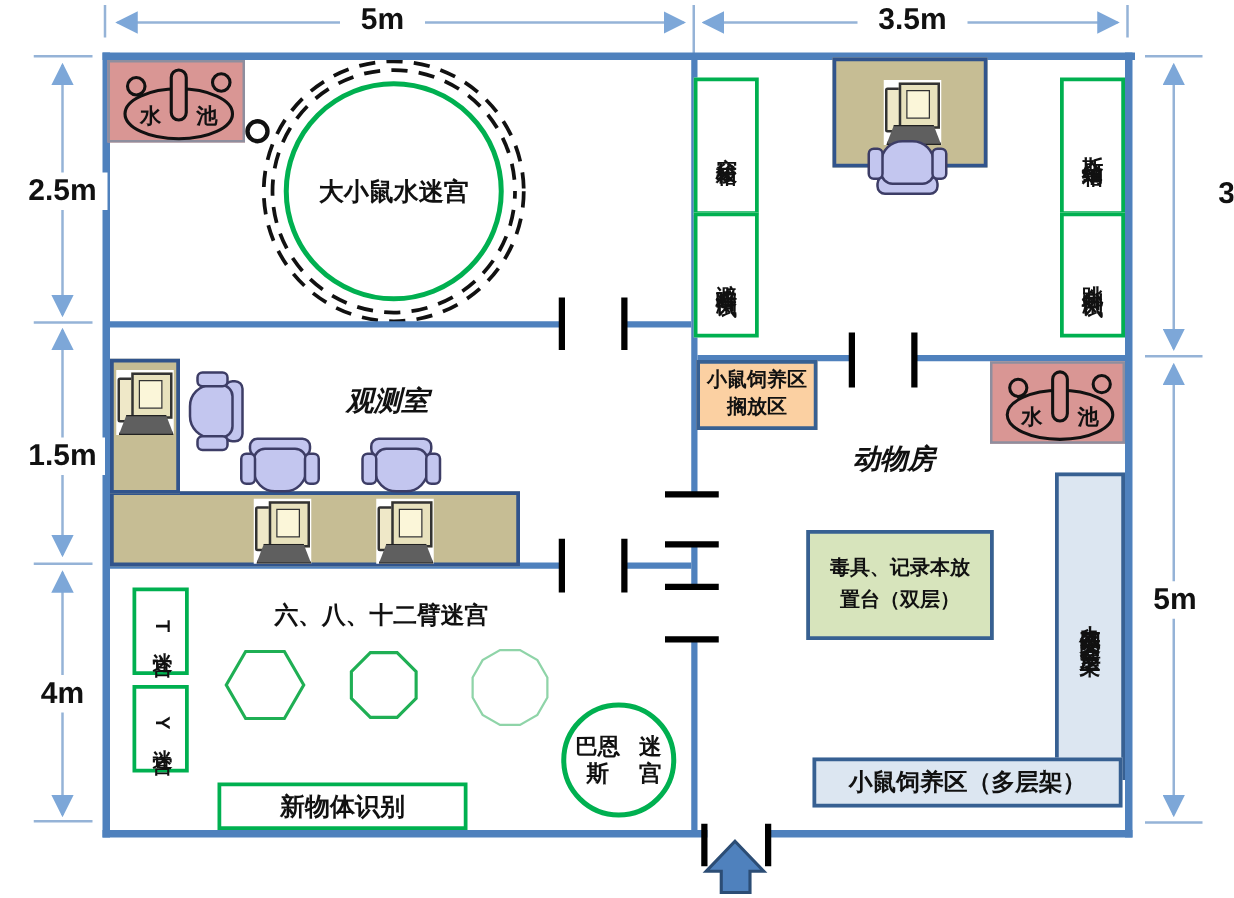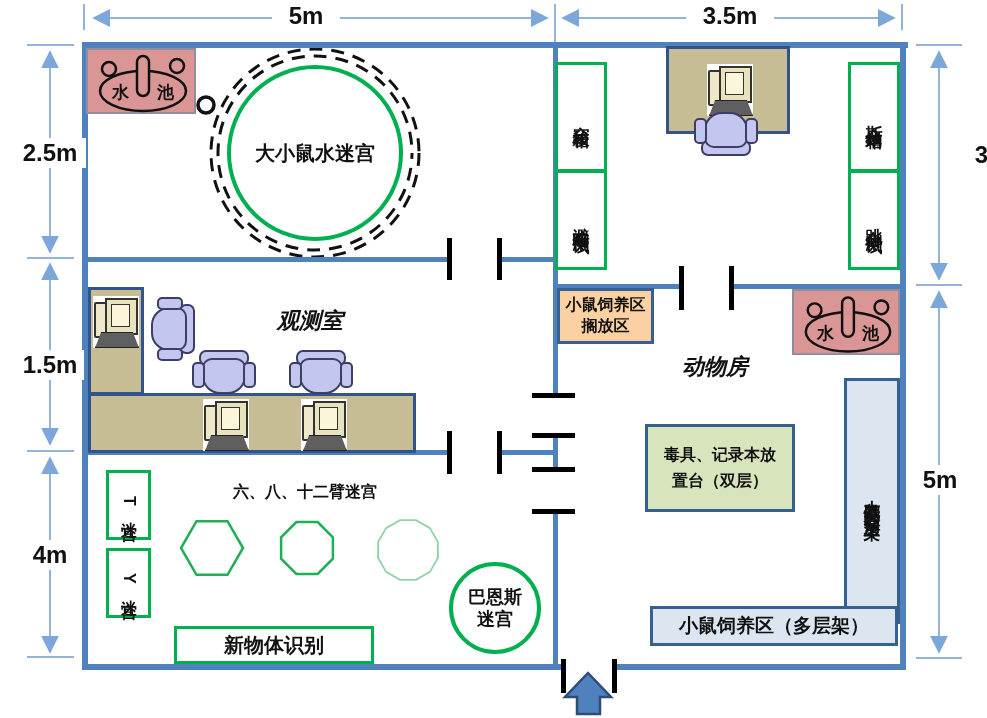--- a/index.html
+++ b/index.html
@@ -231,20 +231,20 @@
 
   <div class="label-box suppbox furn" style="left:645px;top:424px;width:150px;height:88px;font-size:16px;flex-direction:column;line-height:1.65">
     <div>毒具、记录本放</div>
     <div>置台（双层）</div>
   </div>
 
   <div class="label-box bluebox furn" style="left:650px;top:606px;width:248px;height:40px;font-size:19px">小鼠饲养区（多层架）</div>
 
   <div class="label-box greenbox furn vtext" style="left:106px;top:470px;width:45px;height:70px;font-size:16px">T迷宫</div>
   <div class="label-box greenbox furn vtext" style="left:106px;top:548px;width:45px;height:70px;font-size:16px">Y迷宫</div>
-  <div class="label-box lbl" style="left:170px;top:478px;width:270px;height:28px;font-size:16px">六、八、十二臂迷宫</div>
-  <div class="label-box barnes furn" style="left:449px;top:562px;width:92px;height:92px;font-size:18px;flex-direction:column">
+  <div class="label-box lbl" style="left:170px;top:478px;width:270px;height:28px;font-size:19px">六、八、十二臂迷宫</div>
+  <div class="label-box barnes furn" style="left:449px;top:562px;width:92px;height:92px;font-size:18px;flex-direction:row">
     <div>巴恩斯</div>
     <div>迷宫</div>
   </div>
   <div class="label-box greenbox furn" style="left:174px;top:626px;width:200px;height:38px;font-size:20px">新物体识别</div>
 
 </div>
 
 </body></html>

